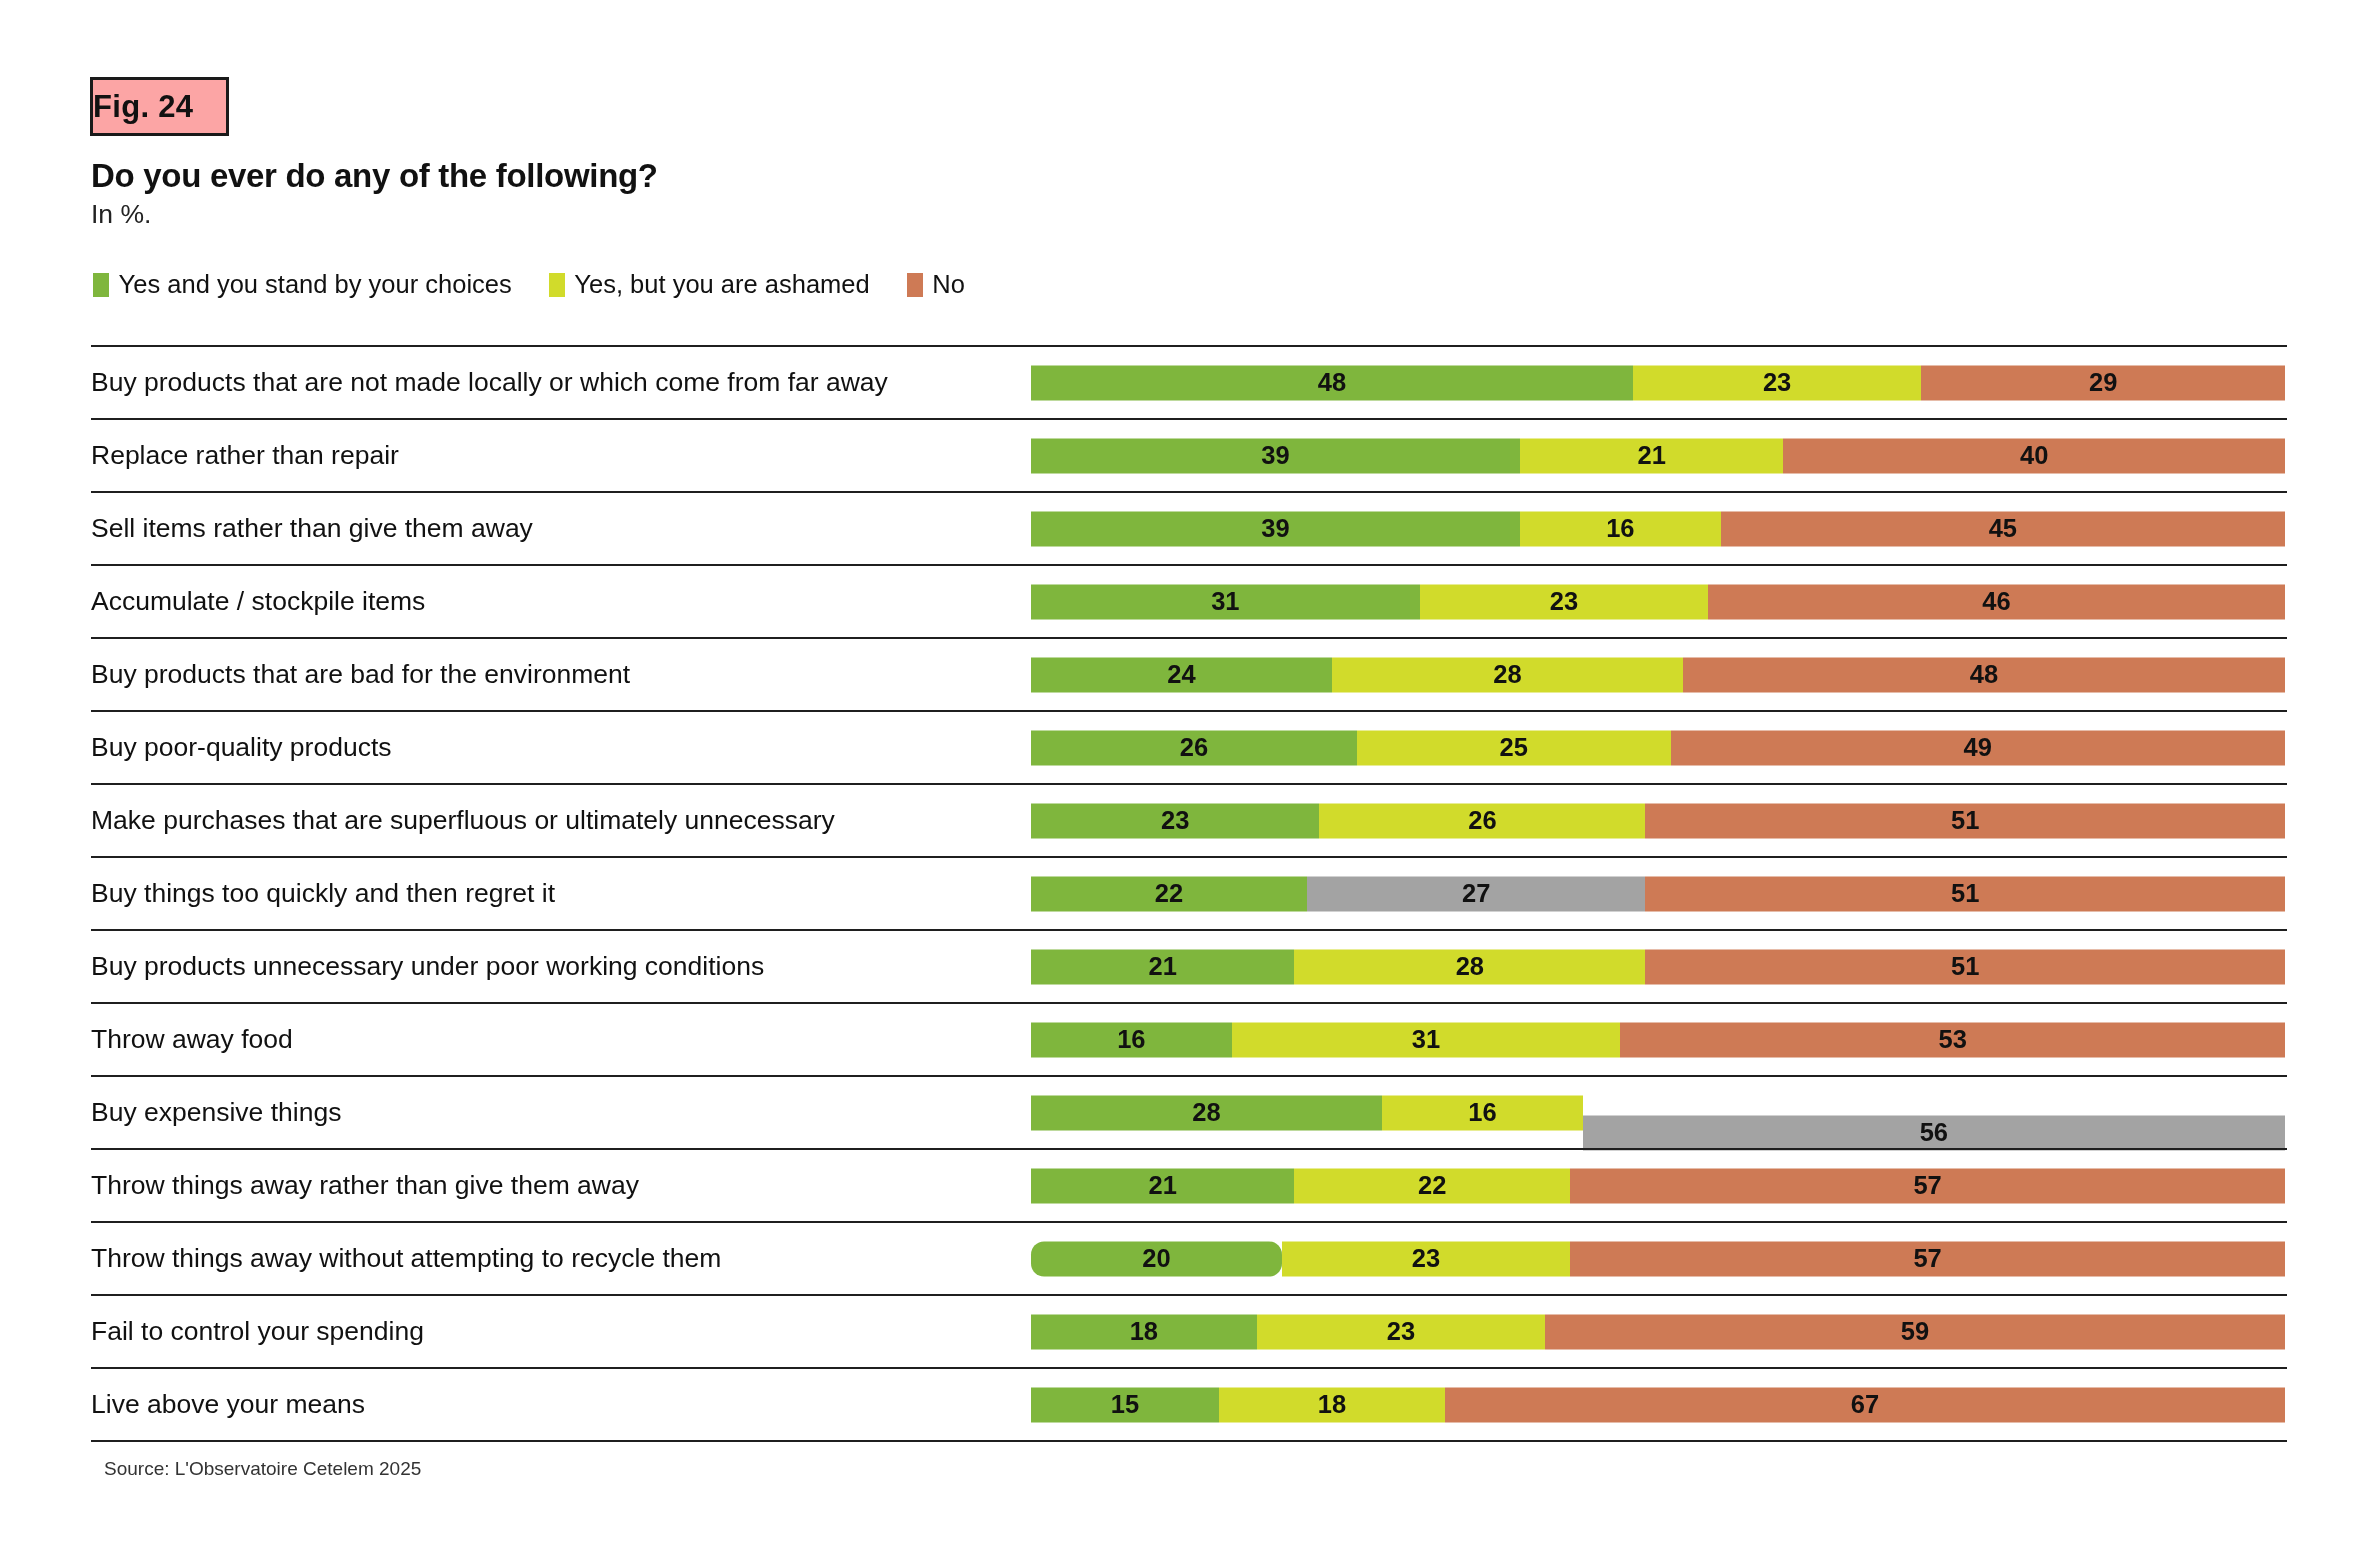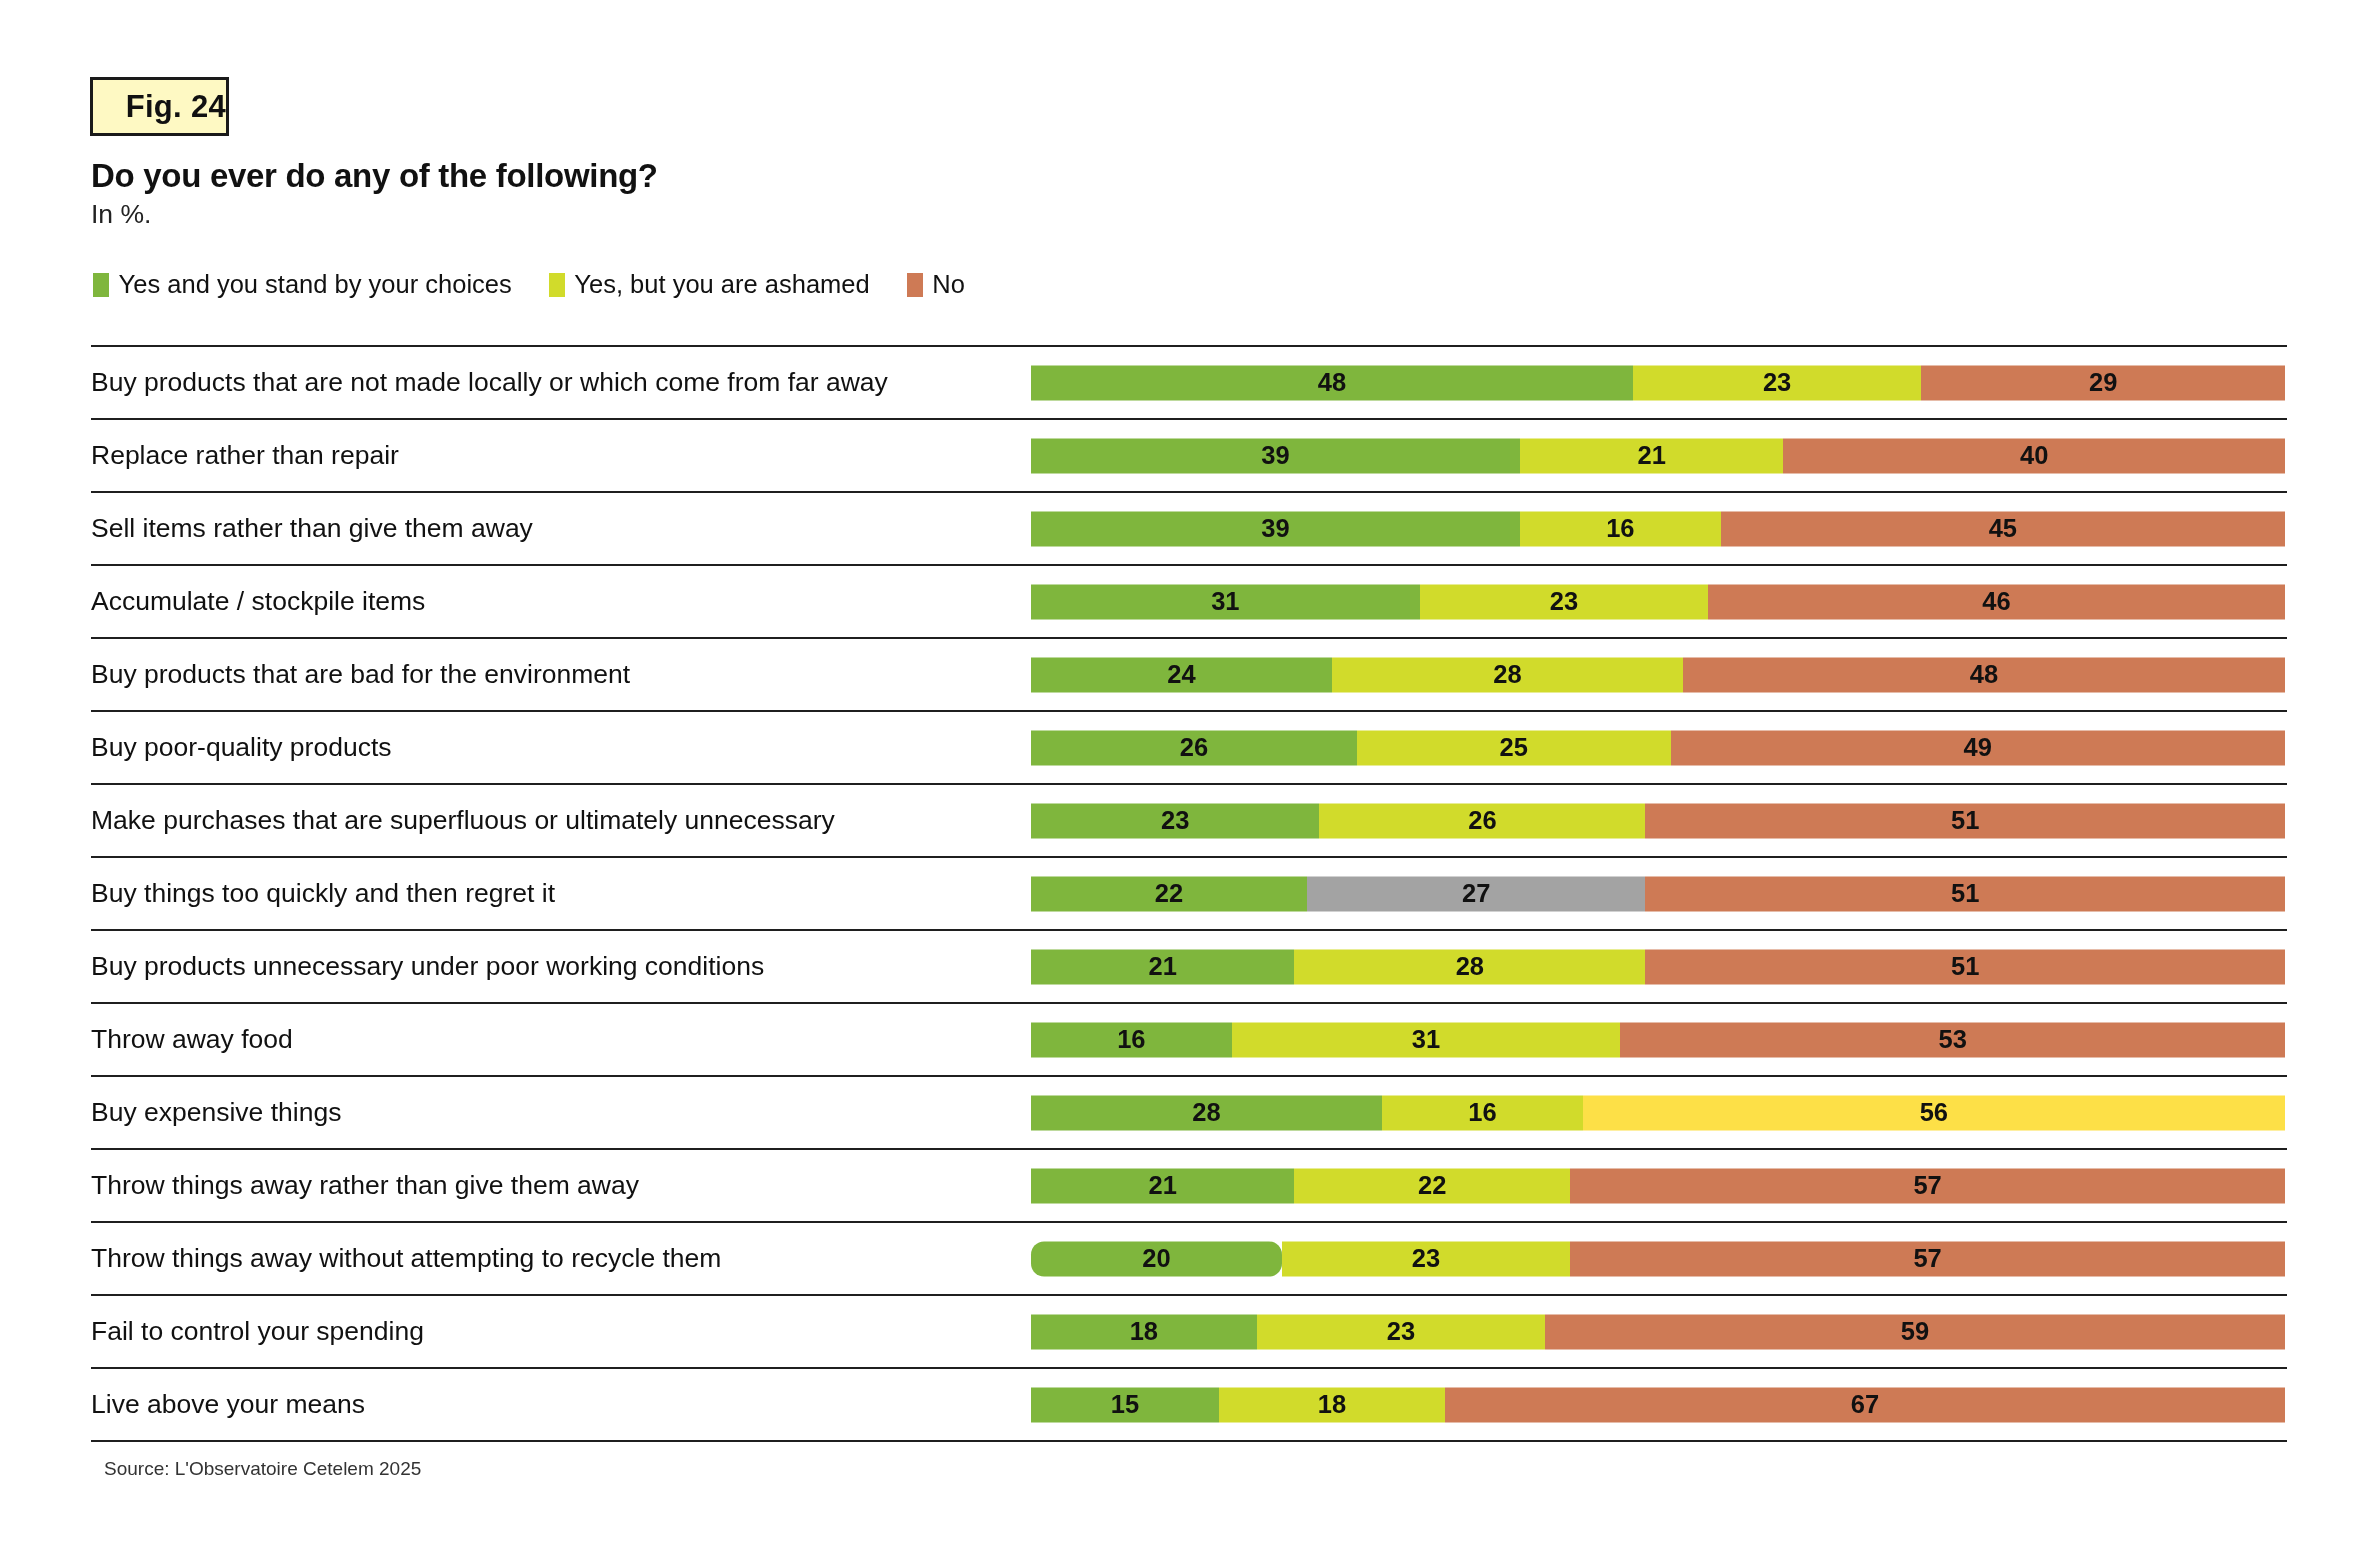--- a/index.html
+++ b/index.html
@@ -18,25 +18,25 @@
   }
 
   
   .fig-badge {
     position: absolute;
     left: 90px;
     top: 77px;
     width: 139px;
     height: 59px;
     border: 3.7px solid #1a1a1a;
-    background: #fef9c3;
+    background: #fca5a5;
     box-sizing: border-box;
     display: flex;
     align-items: center;
-    justify-content: flex-end;
+    justify-content: flex-start;
   }
   .fig-badge span {
     font-size: 31px;
     font-weight: 700;
     letter-spacing: 0.3px;
     color: #111111;
     line-height: 1;
   }
 
   
@@ -318,21 +318,21 @@
     </div>
     <div class="row">
       <div class="row-label">Buy expensive things</div>
       <div class="bar-track">
         <div class="seg" style="background: rgb(127, 182, 61); width: 28%;">
           <span class="seg-value">28</span>
         </div>
         <div class="seg" style="background: rgb(209, 219, 43); width: 16%;">
           <span class="seg-value">16</span>
         </div>
-        <div class="seg" style="background: #fde047; width: 56%;">
+        <div class="seg" style="background: #a3a3a3; width: 56%; margin-top: 20px;">
           <span class="seg-value">56</span>
         </div>
       </div>
     </div>
     <div class="row">
       <div class="row-label">Throw things away rather than give them away</div>
       <div class="bar-track">
         <div class="seg" style="background: rgb(127, 182, 61); width: 21%;">
           <span class="seg-value">21</span>
         </div>

